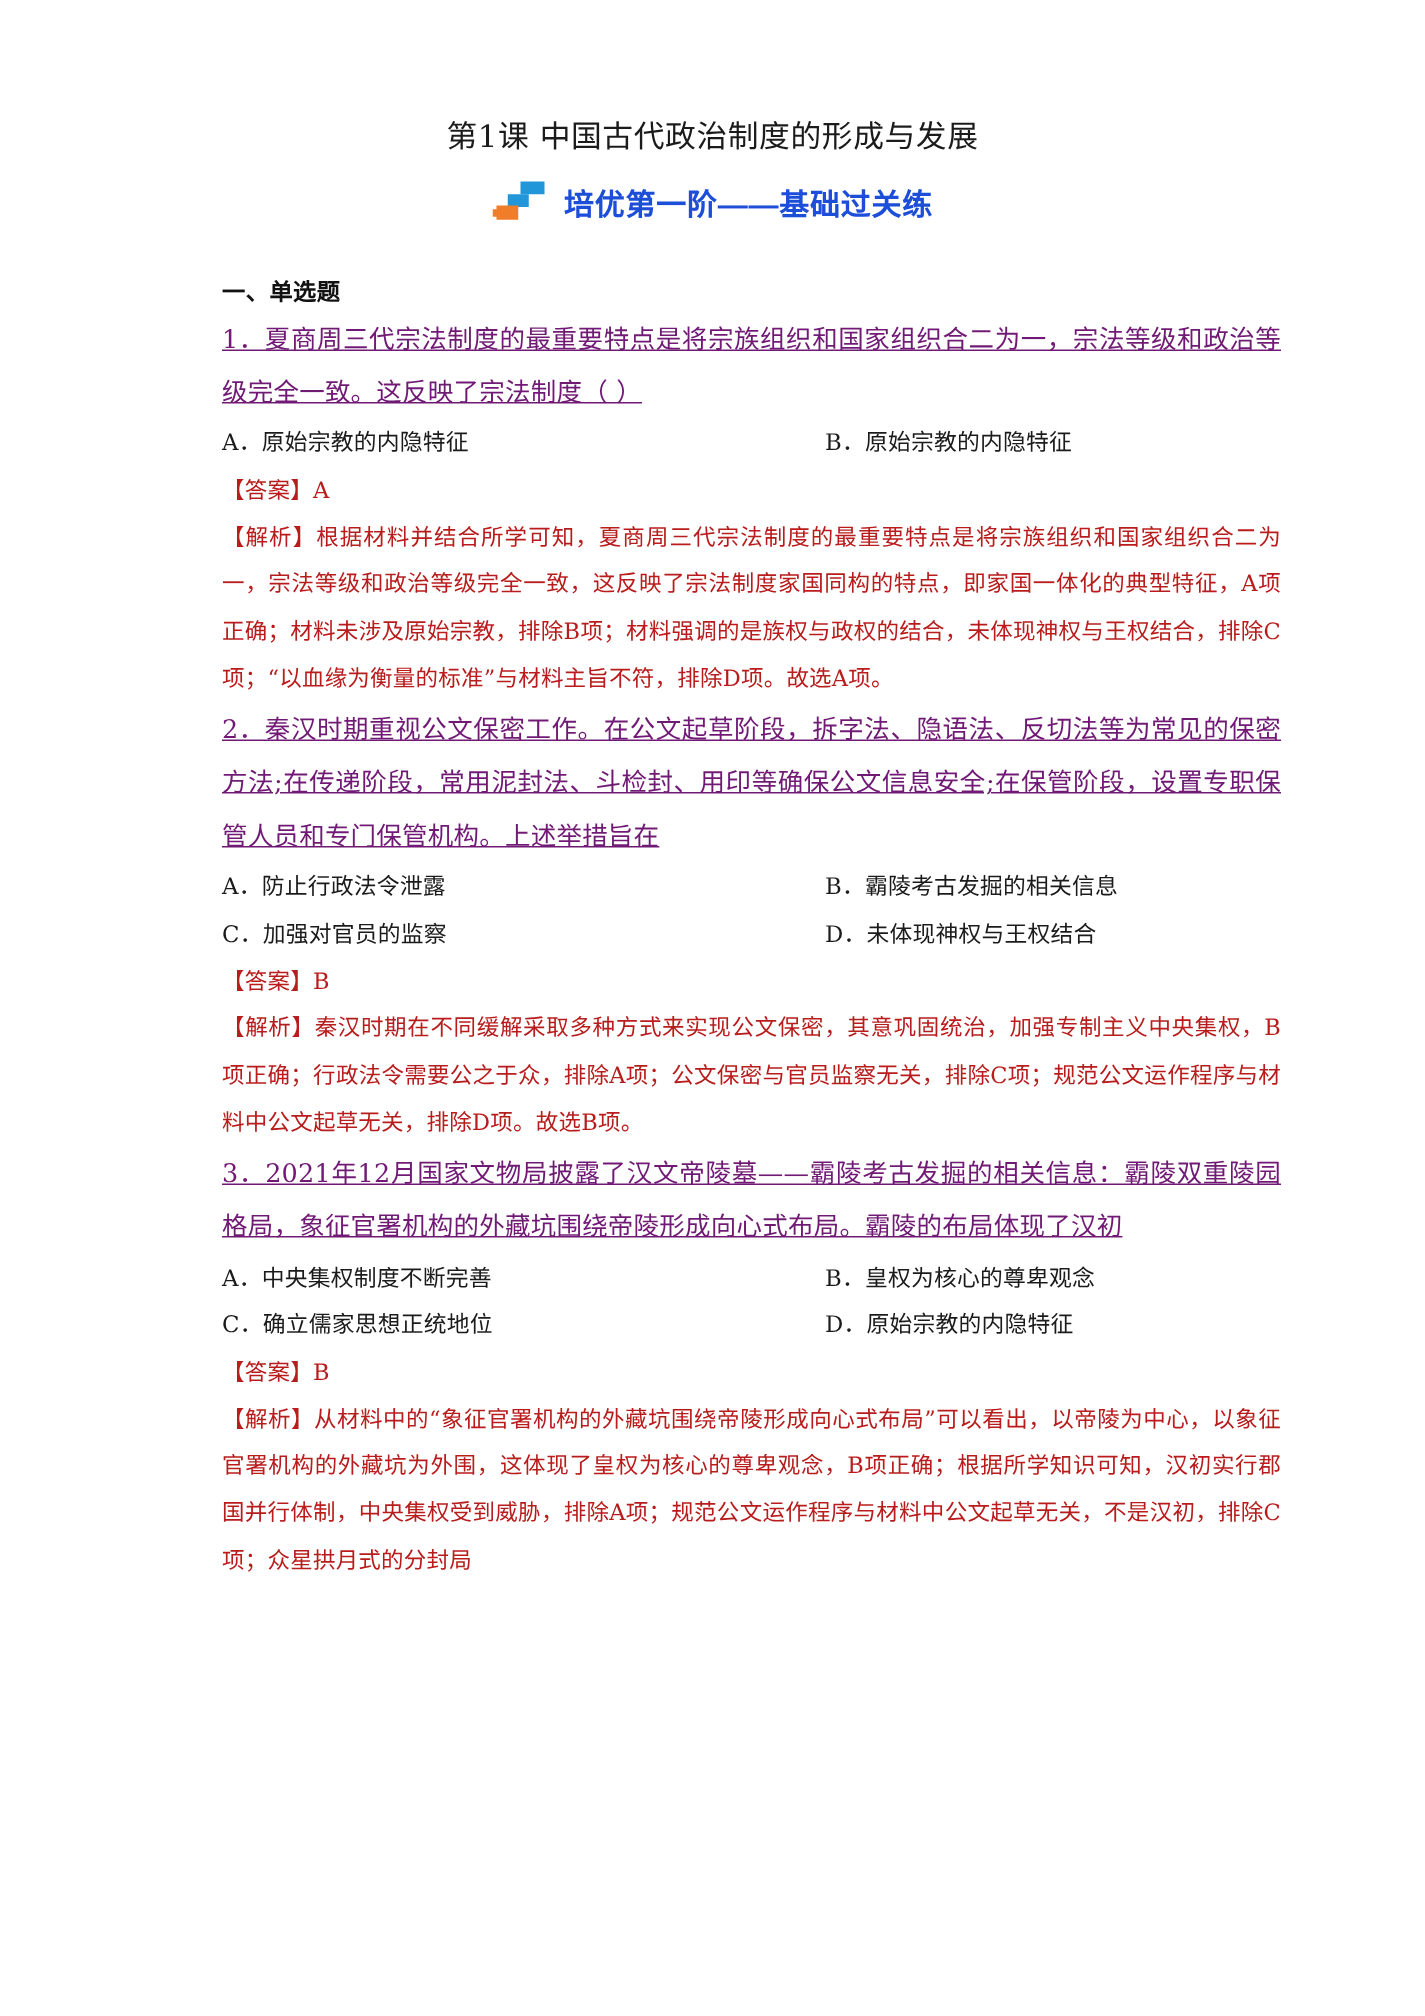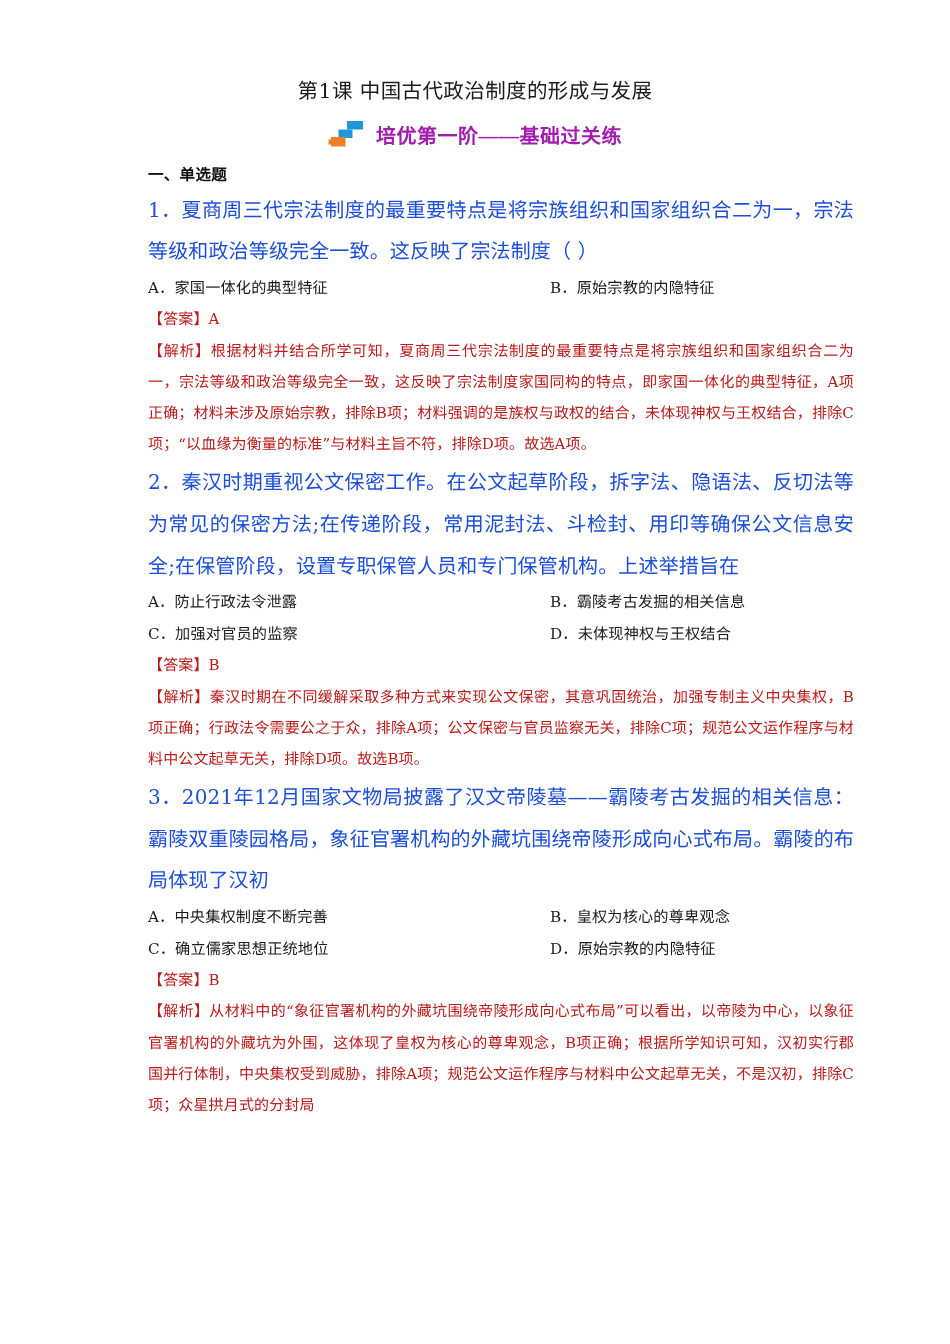--- a/index.html
+++ b/index.html
@@ -48,48 +48,49 @@
   .step-icon {
     display: block;
     width: 40px;
     height: 30px;
     flex: 0 0 auto;
   }
   .banner-text {
     font-size: 20px;
     font-weight: bold;
     letter-spacing: 0.5px;
-    color: #a21caf;
-    font-family: Liberation Serif, serif;
+    color: #1d4ed8;
+    font-family: Liberation Sans, sans-serif;
     white-space: nowrap;
   }
 
   
   .content {
-    margin-top: 12px;
+    margin-top: 32px;
     padding-left: 148px;
     padding-right: 96px;
   }
   .section-head {
     font-size: 15.5px;
     font-weight: bold;
     letter-spacing: 0.3px;
     margin: 0 0 6px 0;
     color: #121212;
     font-family: "DejaVu Sans", "Liberation Sans", sans-serif;
   }
 
   .q-stem {
-    font-size: 20px;
+    font-size: 17px;
     line-height: 2.08;
     margin: 0;
     text-align: justify;
     text-justify: inter-ideograph;
-    color: #1d4ed8;
+    color: #701a75;
     letter-spacing: 0.15px;
+    text-decoration: underline;
   }
 
   .options {
     margin: 0;
     padding: 0;
   }
   .opt-row {
     display: flex;
     font-size: 15.2px;
     line-height: 2.08;
@@ -141,21 +142,21 @@
   </div>
 
   <div class="content">
 
     <div class="section-head">一、单选题</div>
 
     <div class="q-block">
       <p class="q-stem">1．夏商周三代宗法制度的最重要特点是将宗族组织和国家组织合二为一，宗法等级和政治等级完全一致。这反映了宗法制度（    ）</p>
       <div class="options">
         <div class="opt-row">
-          <div class="opt-cell">A．家国一体化的典型特征</div>
+          <div class="opt-cell">A．原始宗教的内隐特征</div>
           <div class="opt-cell right">B．原始宗教的内隐特征</div>
         </div>
       </div>
       <p class="answer-line">【答案】A</p>
       <p class="analysis">【解析】根据材料并结合所学可知，夏商周三代宗法制度的最重要特点是将宗族组织和国家组织合二为一，宗法等级和政治等级完全一致，这反映了宗法制度家国同构的特点，即家国一体化的典型特征，A项正确；材料未涉及原始宗教，排除B项；材料强调的是族权与政权的结合，未体现神权与王权结合，排除C项；“以血缘为衡量的标准”与材料主旨不符，排除D项。故选A项。</p>
     </div>
 
     <div class="q-block">
       <p class="q-stem">2．秦汉时期重视公文保密工作。在公文起草阶段，拆字法、隐语法、反切法等为常见的保密方法;在传递阶段，常用泥封法、斗检封、用印等确保公文信息安全;在保管阶段，设置专职保管人员和专门保管机构。上述举措旨在</p>
       <div class="options">

